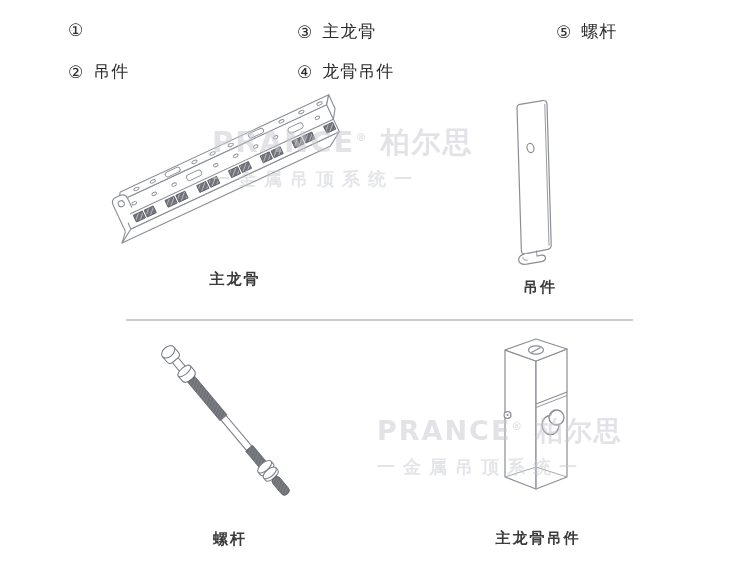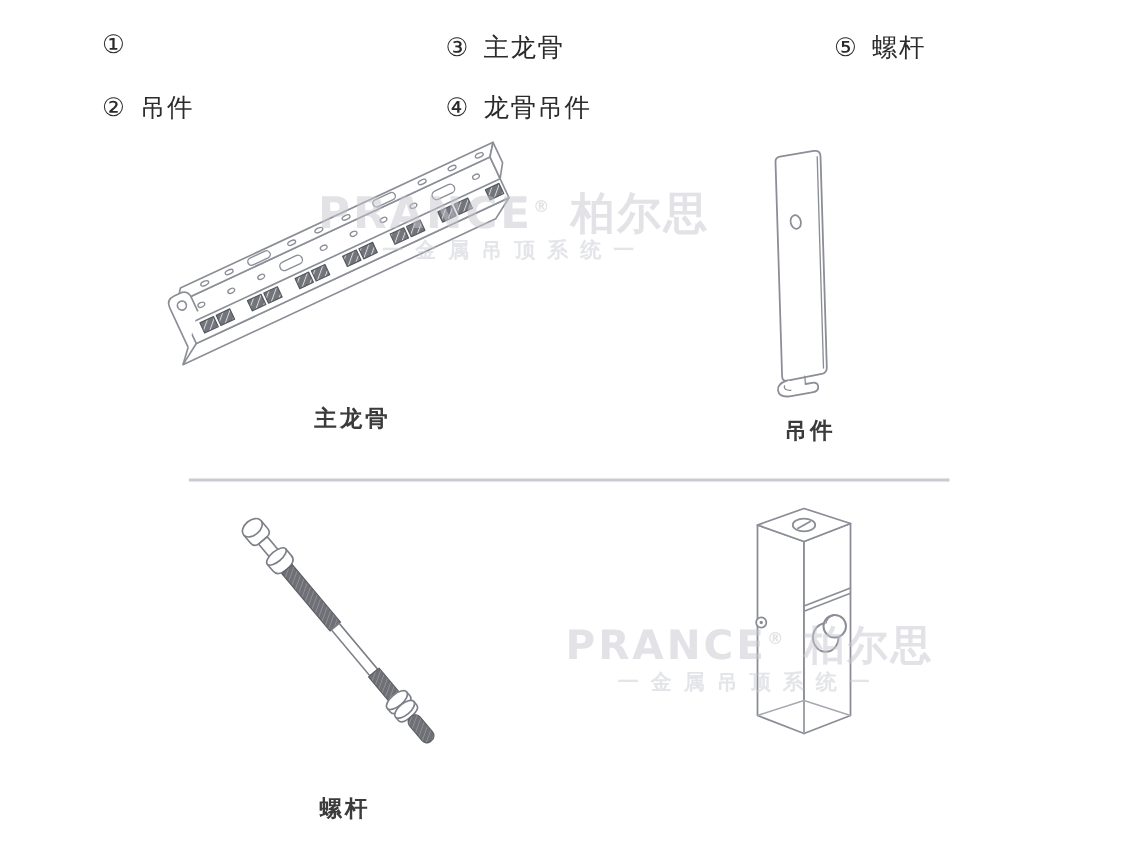--- a/index.html
+++ b/index.html
@@ -11,25 +11,25 @@
   .legend-item{position:absolute;display:flex;align-items:center;gap:9px;
     font-size:17px;letter-spacing:1px;color:#2b2b2b;white-space:nowrap;}
   .legend-item .num{font-size:17px;}
   
   .figure{position:absolute;}
   .caption{position:absolute;font-size:15px;font-weight:700;color:#3b3b3b;
     letter-spacing:2px;text-align:center;}
   
   .divider{position:absolute;left:126px;top:319px;width:507px;height:2px;background:#c9cad3;}
   
-  .watermark{position:absolute;z-index:6;text-align:center;pointer-events:none;
+  .watermark{position:absolute;z-index:6;text-align:left;pointer-events:none;
     font-weight:700;line-height:1.05;user-select:none;}
   .watermark .line1{font-size:29px;letter-spacing:2px;color:rgba(199,200,207,0.50);white-space:nowrap;}
   .watermark .line1 .sup{font-size:11px;vertical-align:super;}
-  .watermark .line2{margin-top:3px;font-size:14px;letter-spacing:8px;color:rgba(199,200,207,0.48);white-space:nowrap;}
+  .watermark .line2{margin-top:13px;font-size:18px;letter-spacing:8px;color:rgba(199,200,207,0.48);white-space:nowrap;}
   .watermark.wm2 .line1{font-size:27px;}
   svg{display:block;}
 </style>
 </head>
 <body>
 
 <div class="canvas">
 
   <div class="legend-item" style="left:68px;top:20px;">
     <span class="num">①</span>
@@ -194,20 +194,21 @@
 
         <ellipse cx="58.5" cy="89" rx="8.5" ry="9.5" fill="none" stroke-width="1.3"></ellipse>
         <circle cx="64.5" cy="81.5" r="7.5" fill="#ffffff" stroke-width="1.3"></circle>
         <path d="M58.5,79.8 A7.5,7.5 0 0 1 64,74" fill="none" stroke-width="0.9"></path>
 
         <circle cx="15.5" cy="79" r="3.4"></circle>
         <circle cx="15.5" cy="79" r="1.1" fill="#8b8e96" stroke="none"></circle>
       </g>
     </svg>
   </div>
+  <div class="caption" style="left:480px;top:529px;width:116px;">主龙骨吊件</div>
 
   <div class="watermark wm1" style="left:212px;top:127px;">
     <div class="line1">
       <span>PRANCE</span><span class="sup">®</span>
       <span>柏尔思</span>
     </div>
     <div class="line2">一金属吊顶系统一</div>
   </div>
 
   <div class="watermark wm2" style="left:377px;top:417px;">

